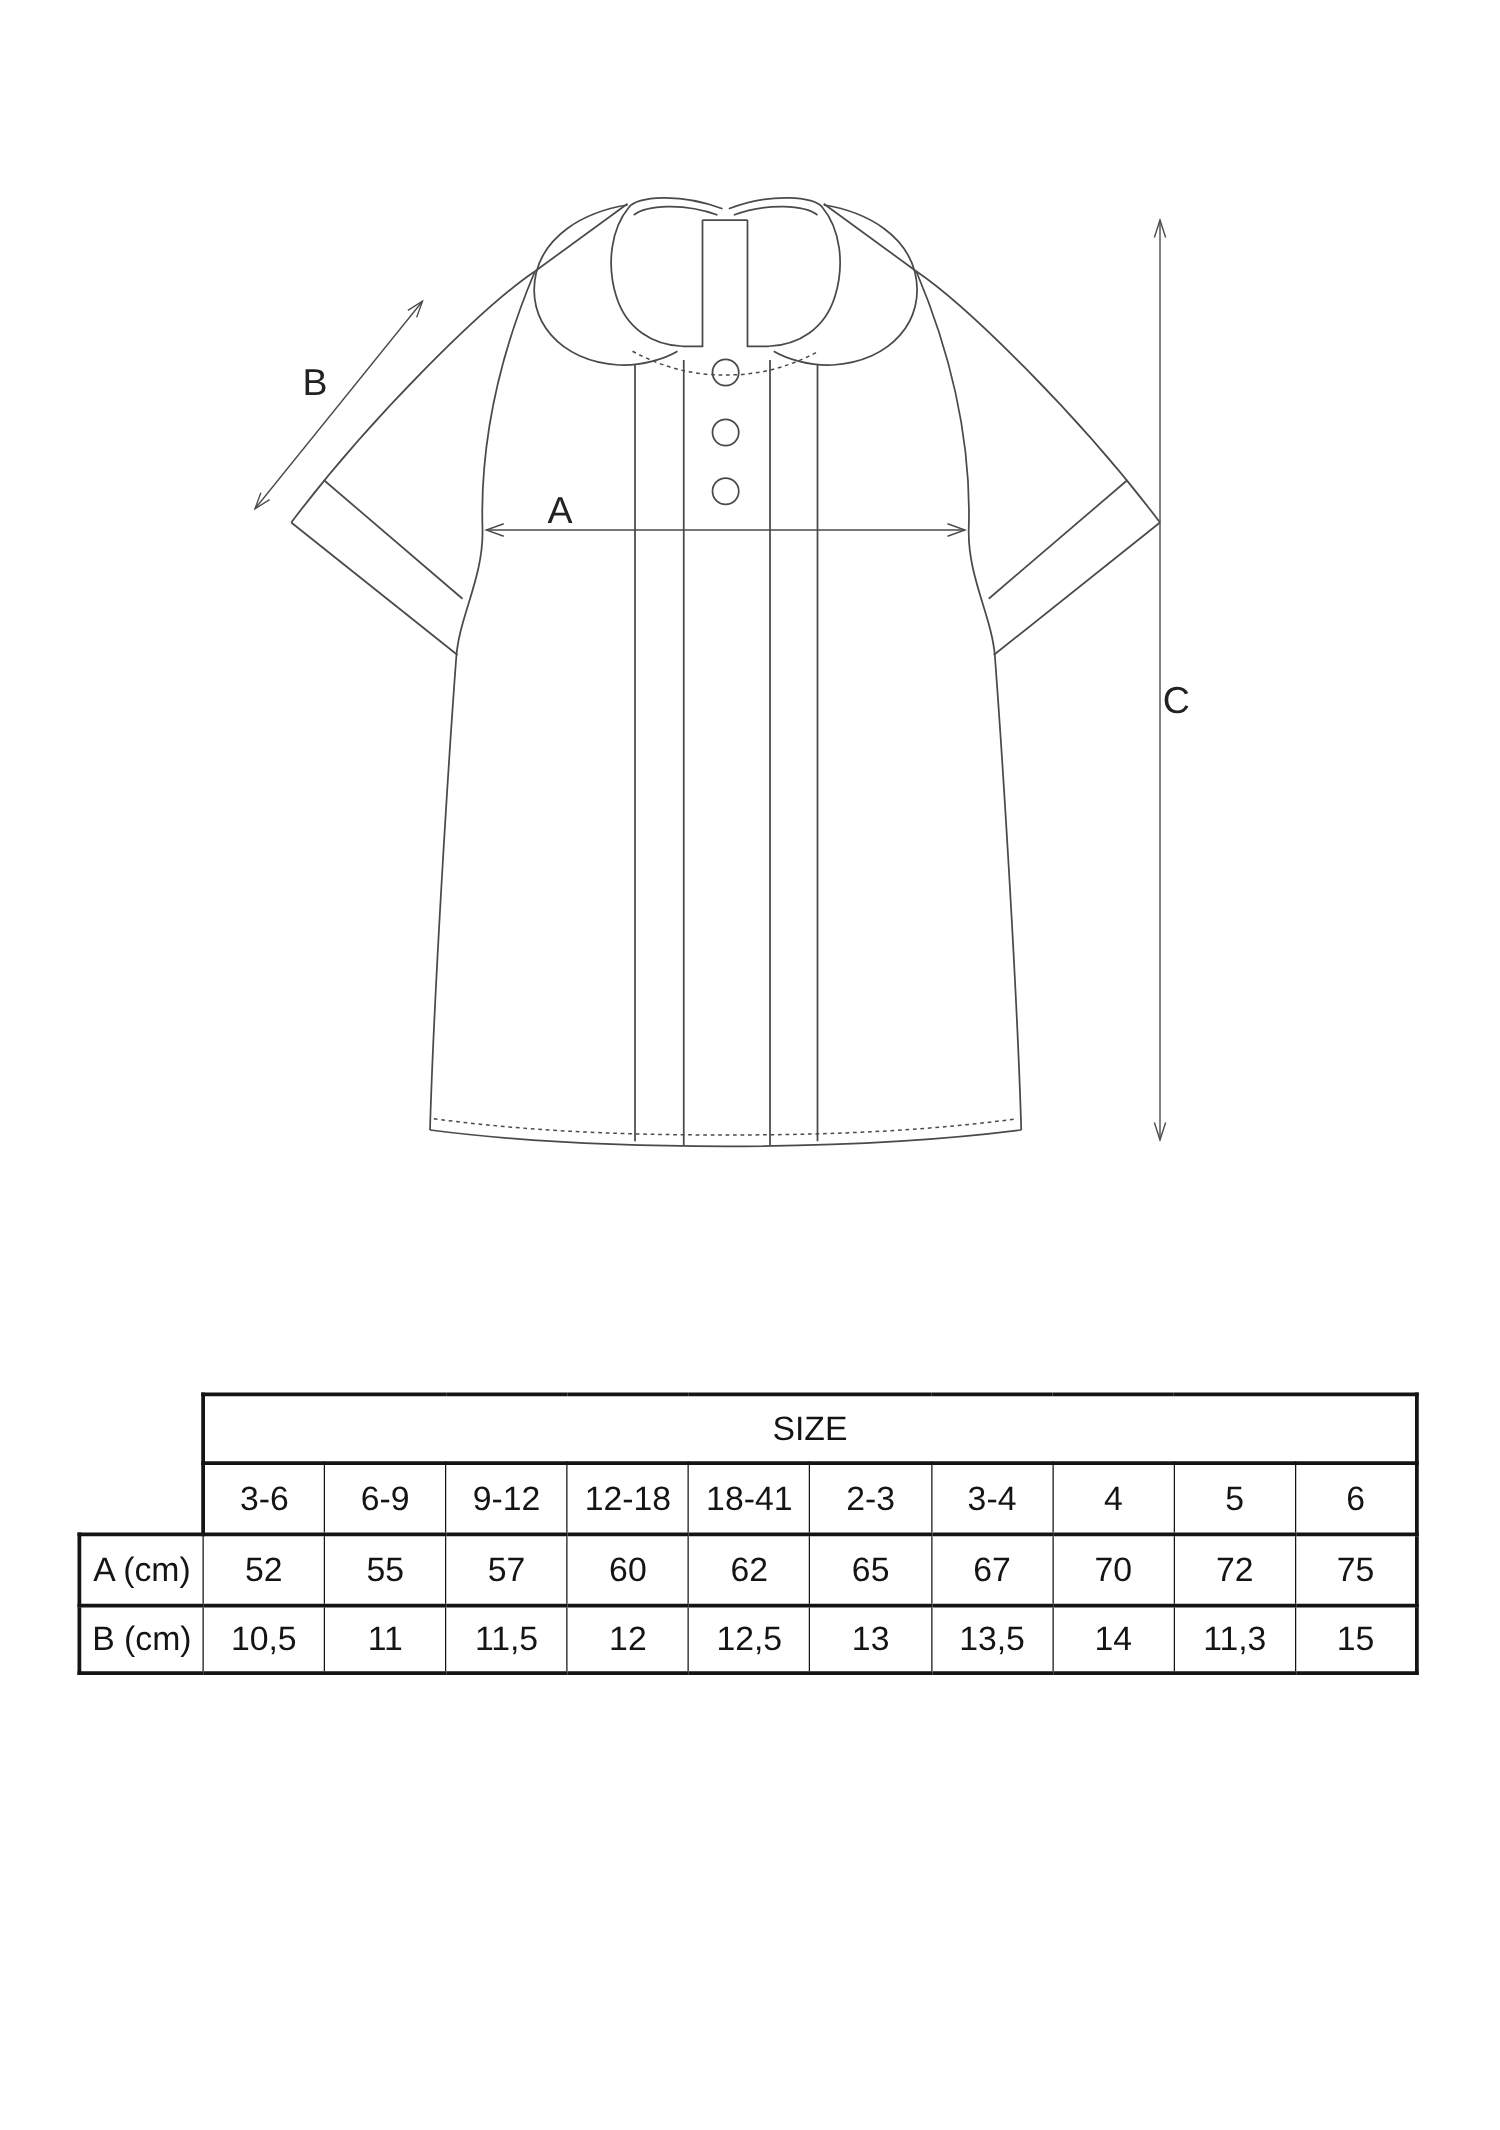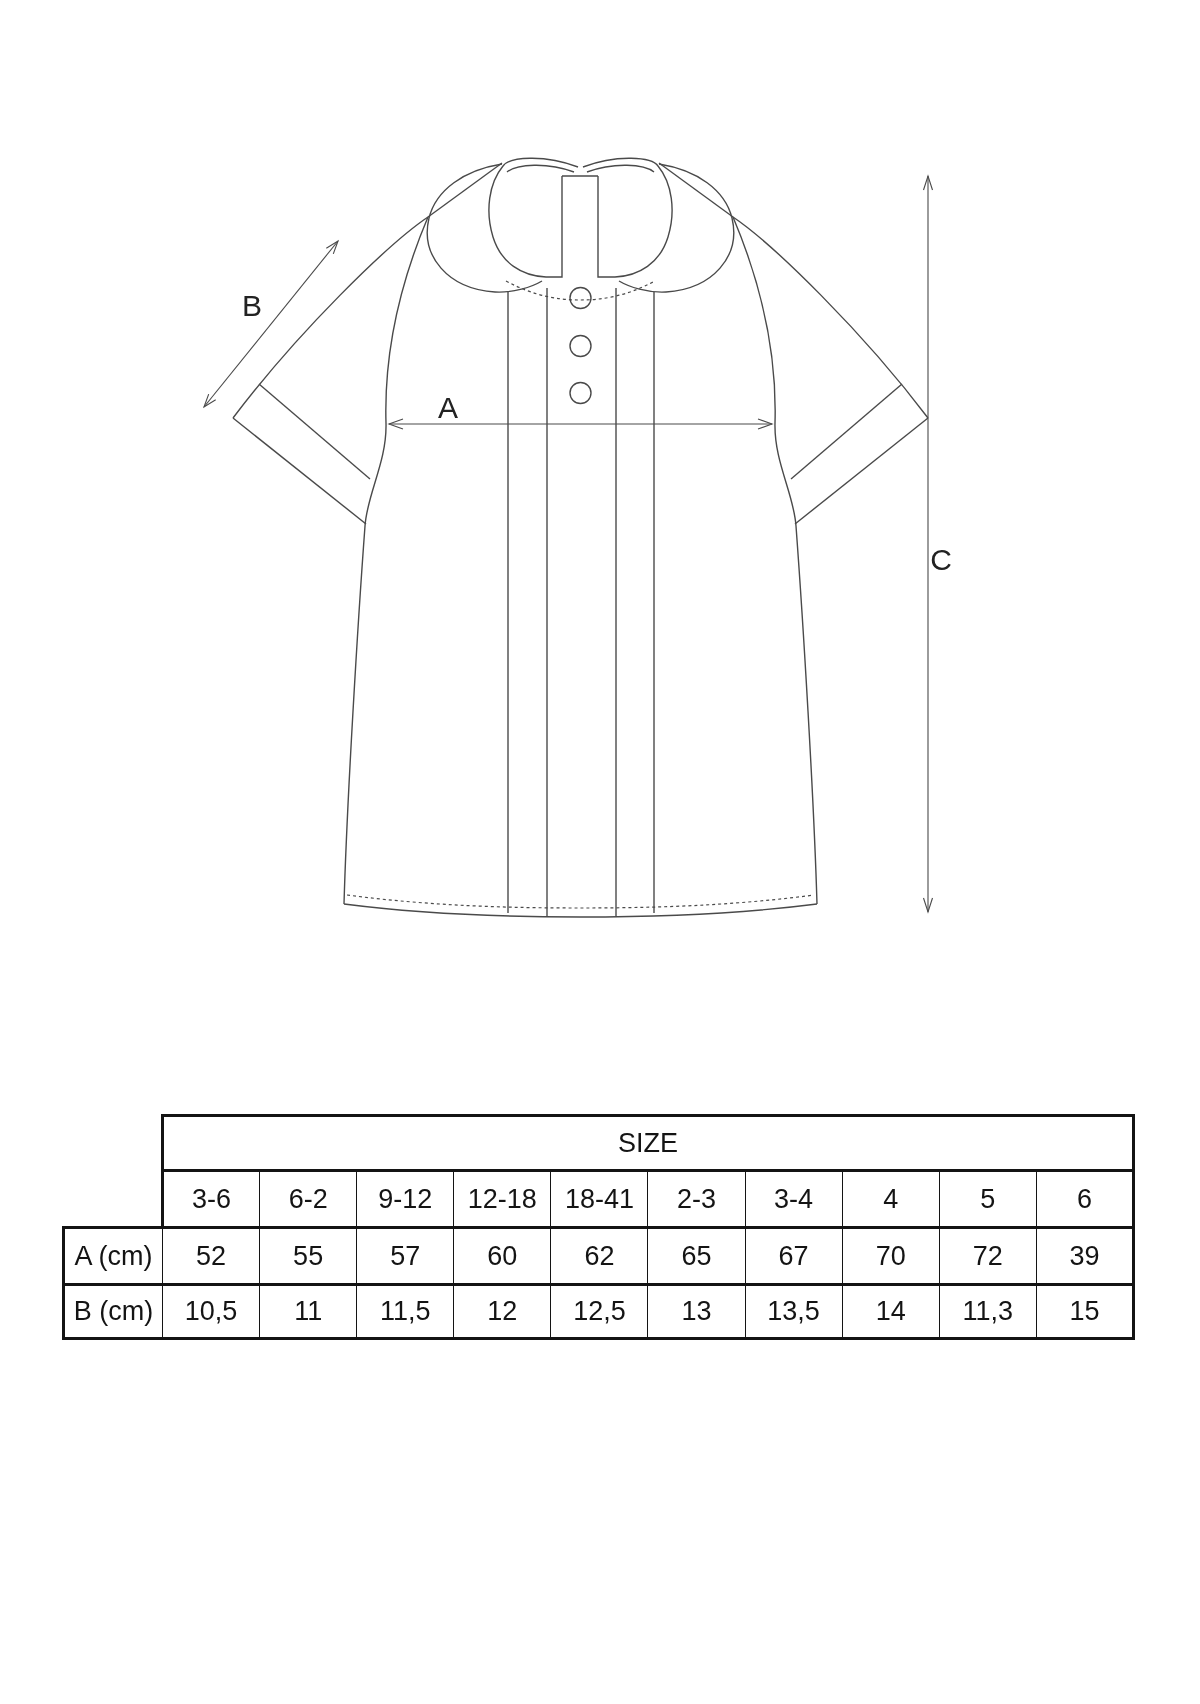--- a/index.html
+++ b/index.html
@@ -122,42 +122,42 @@
         <col>
     </colgroup>
     <tbody>
       <tr class="r-title">
         <td class="blank"></td>
         <td colspan="10" class="edge-l edge-r">SIZE</td>
       </tr>
       <tr class="r-sizes">
         <td class="blank"></td>
         <td class="edge-l">3-6</td>
-        <td>6-2</td>
+        <td>6-9</td>
         <td>9-12</td>
         <td>12-18</td>
         <td>18-41</td>
         <td>2-3</td>
         <td>3-4</td>
         <td>4</td>
         <td>5</td>
         <td class="edge-r">6</td>
       </tr>
       <tr class="r-a">
         <td class="edge-l">A (cm)</td>
         <td>52</td>
         <td>55</td>
         <td>57</td>
         <td>60</td>
         <td>62</td>
         <td>65</td>
         <td>67</td>
         <td>70</td>
         <td>72</td>
-        <td class="edge-r">39</td>
+        <td class="edge-r">75</td>
       </tr>
       <tr class="r-b">
         <td class="edge-l">B (cm)</td>
         <td>10,5</td>
         <td>11</td>
         <td>11,5</td>
         <td>12</td>
         <td>12,5</td>
         <td>13</td>
         <td>13,5</td>

